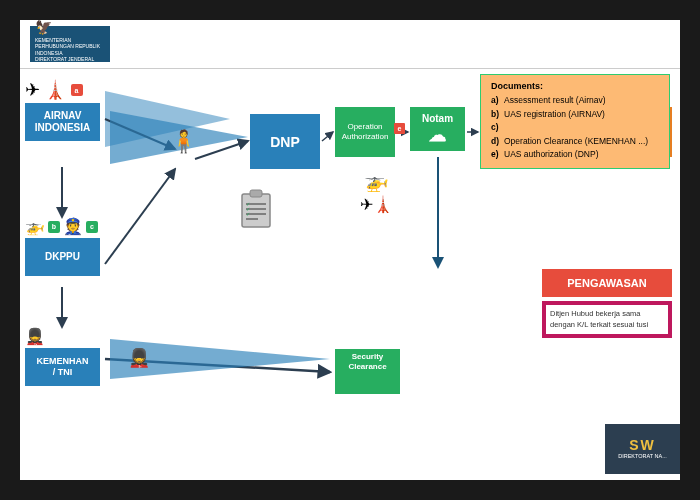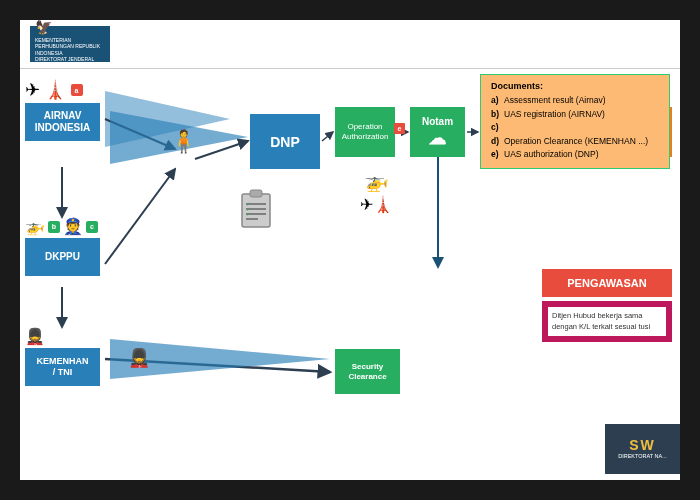--- a/index.html
+++ b/index.html
@@ -172,21 +172,21 @@
     
     .notam-box {
       position: absolute;
       left: 390px;
       top: 38px;
       background: #27ae60;
       color: white;
       font-weight: bold;
       font-size: 10px;
       width: 55px;
-      height: 50px;
+      height: 44px;
       display: flex;
       align-items: center;
       justify-content: center;
       text-align: center;
     }
     
     .reporting-box {
       position: absolute;
       right: 8px;
       top: 38px;
@@ -216,21 +216,21 @@
       width: 130px;
       height: 28px;
       display: flex;
       align-items: center;
       justify-content: center;
     }
     .pengawasan-desc {
       position: absolute;
       right: 8px;
       top: 232px;
-      border: 6px solid #be185d;
+      border: 4px solid #be185d;
       font-size: 7.5px;
       width: 130px;
       padding: 4px;
       line-height: 1.4;
       color: #333;
       background: white;
     }
     
     .security-box {
       position: absolute;
@@ -238,21 +238,20 @@
       top: 280px;
       background: #27ae60;
       color: white;
       font-weight: bold;
       font-size: 8px;
       width: 65px;
       height: 45px;
       display: flex;
       flex-direction: column;
       align-items: center;
-      justify-content: center;
       text-align: center;
       padding: 3px;
       line-height: 1.2;
     }
     
     .clipboard-area {
       position: absolute;
       left: 220px;
       top: 120px;
       font-size: 26px;

